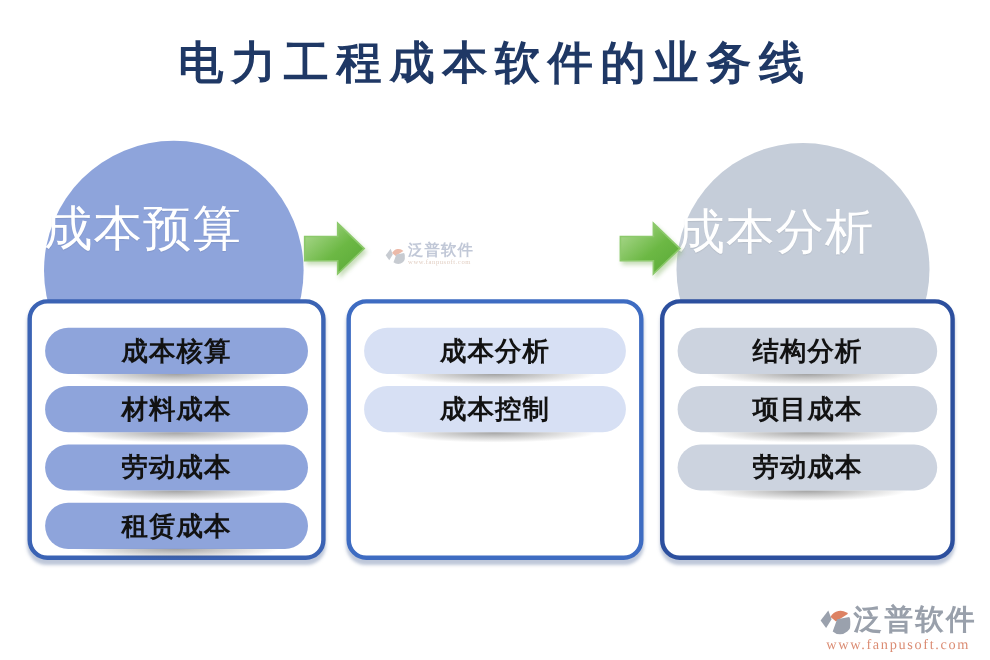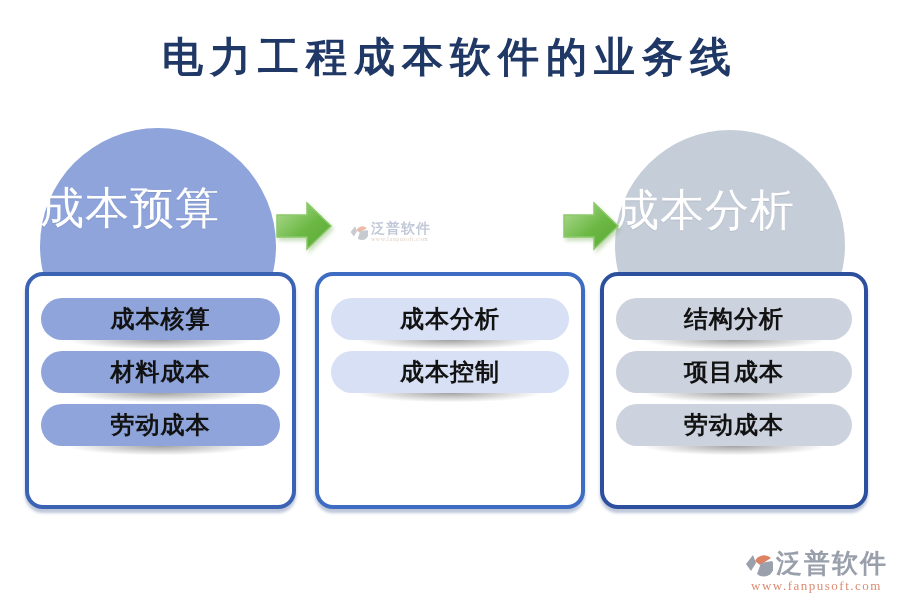--- a/index.html
+++ b/index.html
@@ -70,20 +70,21 @@
 <div class="title">电力工程成本软件的业务线</div>
 
 <div class="col col0" style="--circle: #8EA4DB; --pill: #8EA4DB; --border: #3B63B4;">
   <div class="circle">
     <span class="circle-label">成本预算</span>
   </div>
   <div class="box">
     <div class="pill">成本核算</div>
     <div class="pill">材料成本</div>
     <div class="pill">劳动成本</div>
+    <div class="pill">租赁成本</div>
   </div>
 </div>
 
 <div class="col col1" style="--circle: #CED9F2; --pill: #D7E0F4; --border: #3E6CC2;">
   <div class="box">
     <div class="pill">成本分析</div>
     <div class="pill">成本控制</div>
   </div>
 </div>
 

